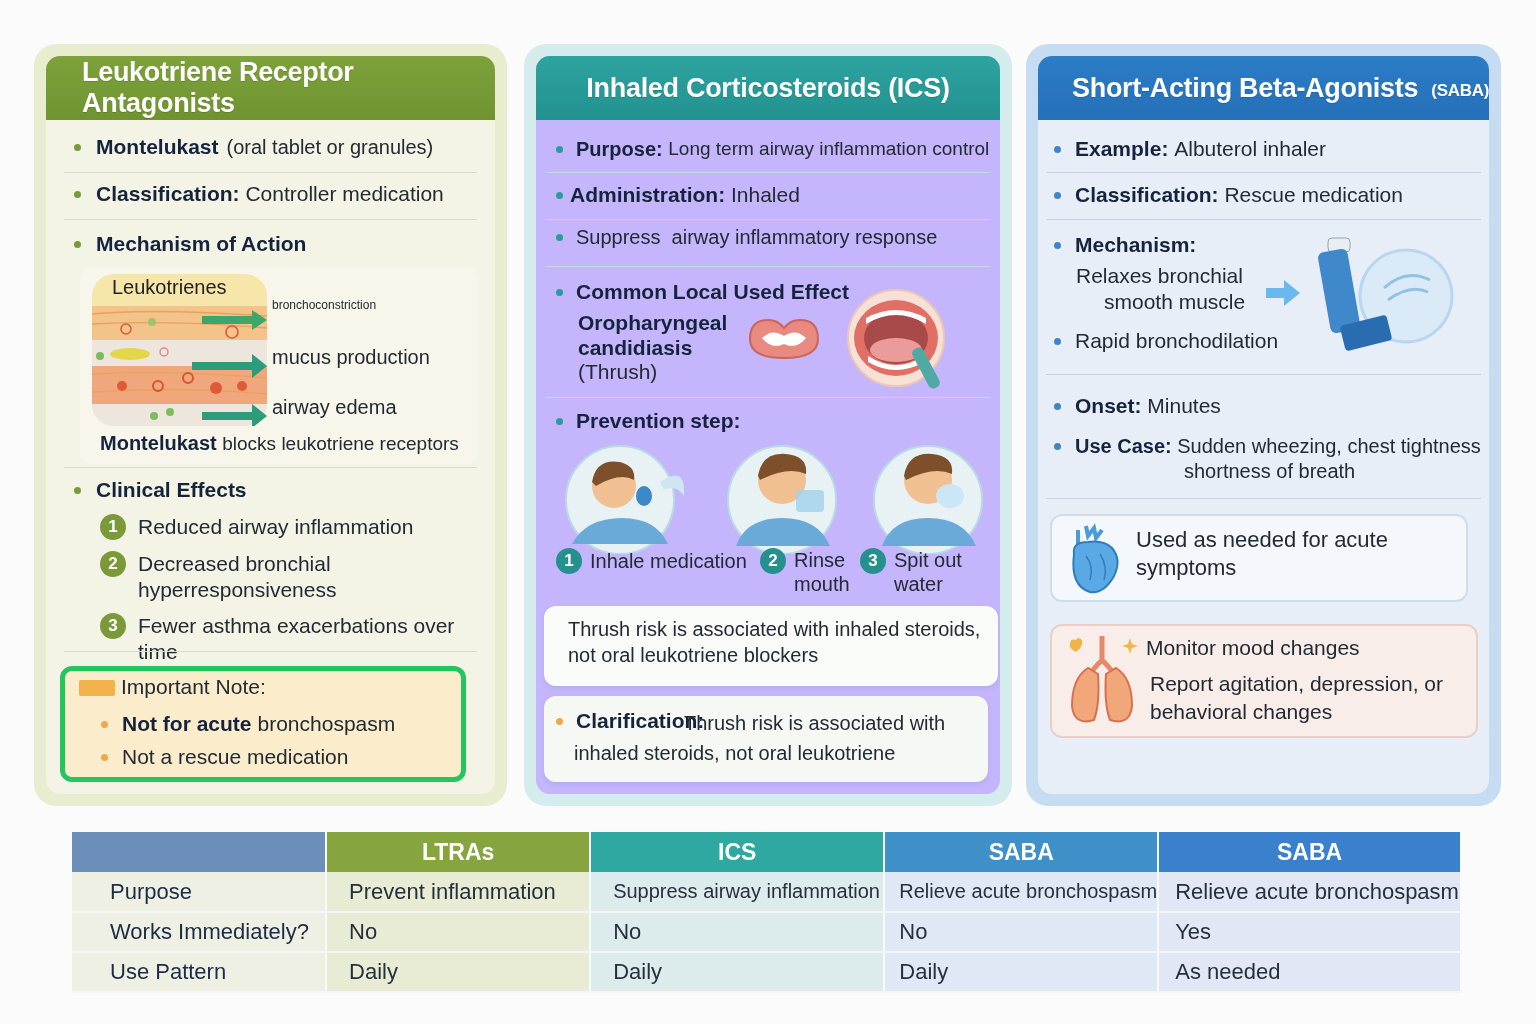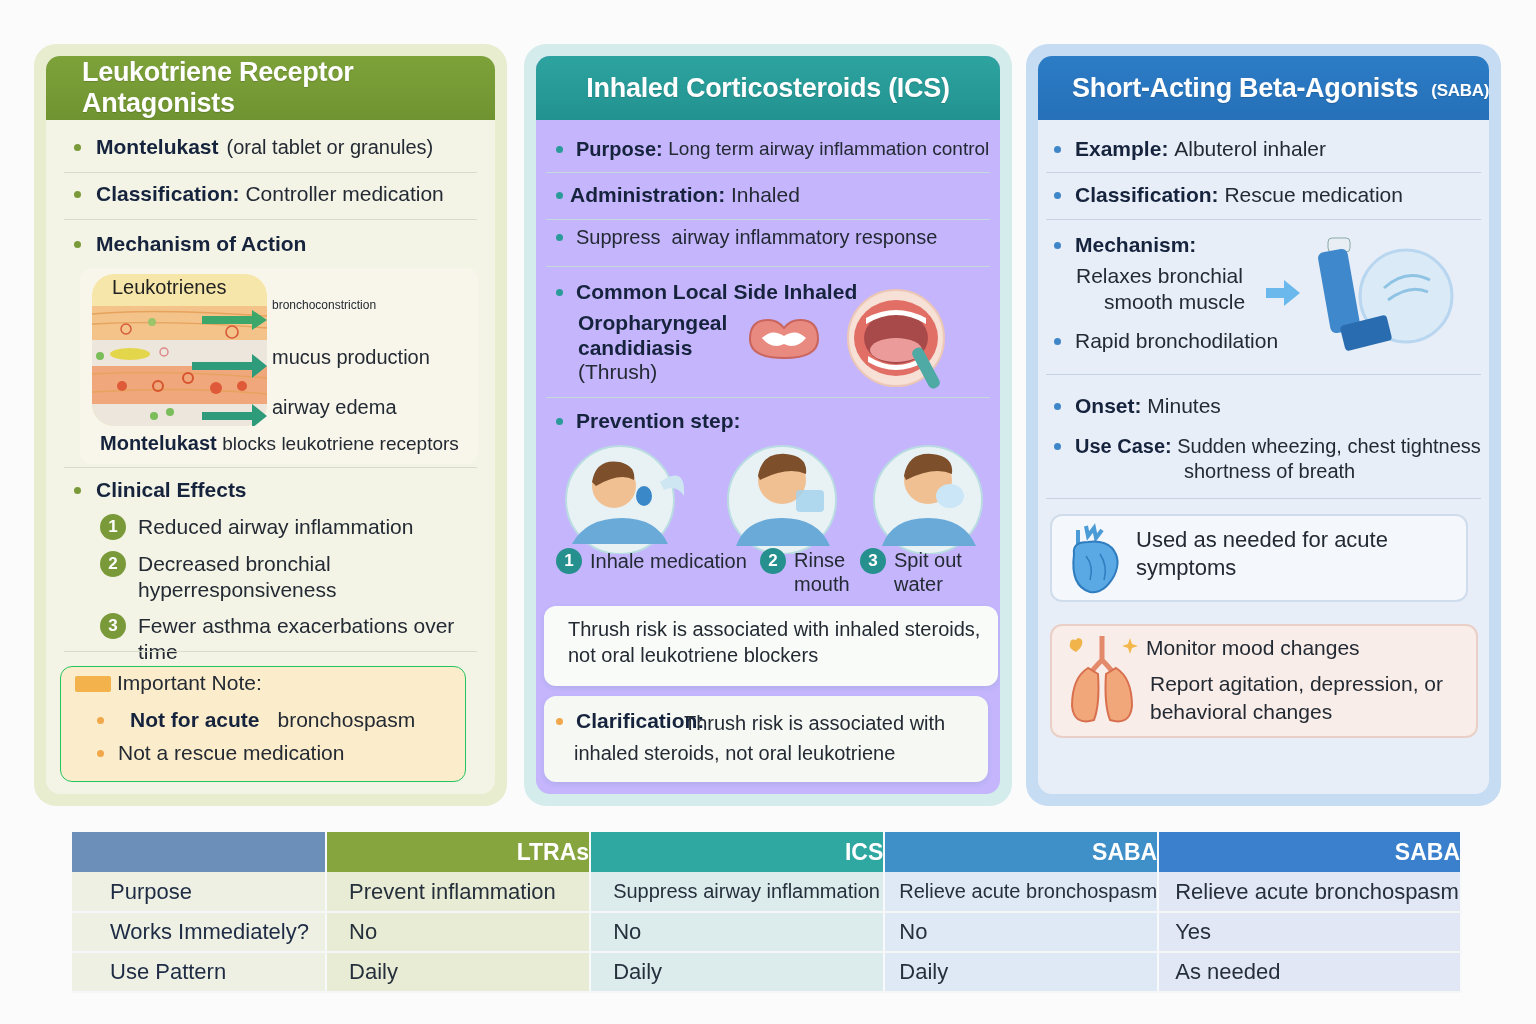--- a/index.html
+++ b/index.html
@@ -97,21 +97,21 @@
     left: 72px; top: 832px;
     width: 1390px;
     border-collapse: collapse;
     font-size: 22px;
   }
   #cmp-table th {
     height: 40px;
     color: #fff;
     font-size: 23px;
     font-weight: bold;
-    text-align: right;
+    text-align: center;
     border-right: 2px solid #f7f9fa;
   }
   #cmp-table td {
     height: 40px;
     padding-left: 22px;
     border-right: 2px solid #f7f9fa;
     border-bottom: 2px solid #f5f6f7;
     color: #26303c;
     white-space: nowrap;
   }
@@ -205,24 +205,24 @@
     <div class="row" style="top:495px;left:54px;">
       <span class="num num-green">2</span>
       <span style="margin-left:12px;width:220px;" class="txt">Decreased bronchial hyperresponsiveness</span>
     </div>
     <div class="row" style="top:557px;left:54px;">
       <span class="num num-green">3</span>
       <span style="margin-left:12px;" class="txt">Fewer asthma exacerbations over time</span>
     </div>
     <div class="sep" style="top:595px;left:18px;right:18px;"></div>
 
-    <div class="card" style="top:610px;left:14px;width:406px;height:116px;background:#fbeccb;border:1px solid #22c55e;">
+    <div class="card" style="top:610px;left:14px;width:406px;height:116px;background:#fbeccb;border:5px solid #22c55e;">
       <div style="position:absolute;left:14px;top:9px;width:36px;height:16px;background:#f3b24b;border-radius:2px;"></div>
       <div style="position:absolute;left:56px;top:4px;font-size:21px;" class="txt">Important Note:</div>
-      <div class="row" style="top:40px;left:36px;gap:12px;">
+      <div class="row" style="top:40px;left:36px;">
         <span class="bullet b-orange"></span>
         <span style="margin-left:14px;" class="label-b">Not for acute</span>
         <span style="margin-left:6px;" class="txt">bronchospasm</span>
       </div>
       <div class="row" style="top:73px;left:36px;">
         <span class="bullet b-orange"></span>
         <span style="margin-left:14px;" class="txt">Not a rescue medication</span>
       </div>
     </div>
   </div>
@@ -249,21 +249,21 @@
     <div class="sep" style="top:163px;left:10px;right:10px;"></div>
 
     <div class="row" style="top:168px;left:20px;font-size:20px;">
       <span class="bullet b-teal"></span>
       <span style="margin-left:13px;white-space:pre;" class="txt">Suppress  airway inflammatory response</span>
     </div>
     <div class="sep" style="top:210px;left:10px;right:10px;"></div>
 
     <div class="row" style="top:223px;left:20px;">
       <span class="bullet b-teal"></span>
-      <span style="margin-left:13px;" class="label-b">Common Local Side Inhaled</span>
+      <span style="margin-left:13px;" class="label-b">Common Local Used Effect</span>
     </div>
     <div style="position:absolute;top:254px;left:42px;width:170px;font-size:21px;line-height:25px;" class="label-b">Oropharyngeal candidiasis</div>
     <div style="position:absolute;top:304px;left:42px;font-size:21px;" class="txt">(Thrush)</div>
 
     <svg width="80" height="50" style="position:absolute;left:208px;top:258px;">
       <path d="M6 25 Q6 6 24 6 Q34 6 40 14 Q46 6 56 6 Q74 6 74 25 Q74 44 40 44 Q6 44 6 25 Z" fill="#e98a80" stroke="#c9655c" stroke-width="2"></path>
       <path d="M18 24 Q28 14 40 22 Q52 14 62 24 Q52 36 40 30 Q28 36 18 24 Z" fill="#fff"></path>
     </svg>
     <svg width="110" height="110" style="position:absolute;left:310px;top:232px;">
       <circle cx="50" cy="50" r="48" fill="#f7e1d6" stroke="#edc7b6" stroke-width="2"></circle>

